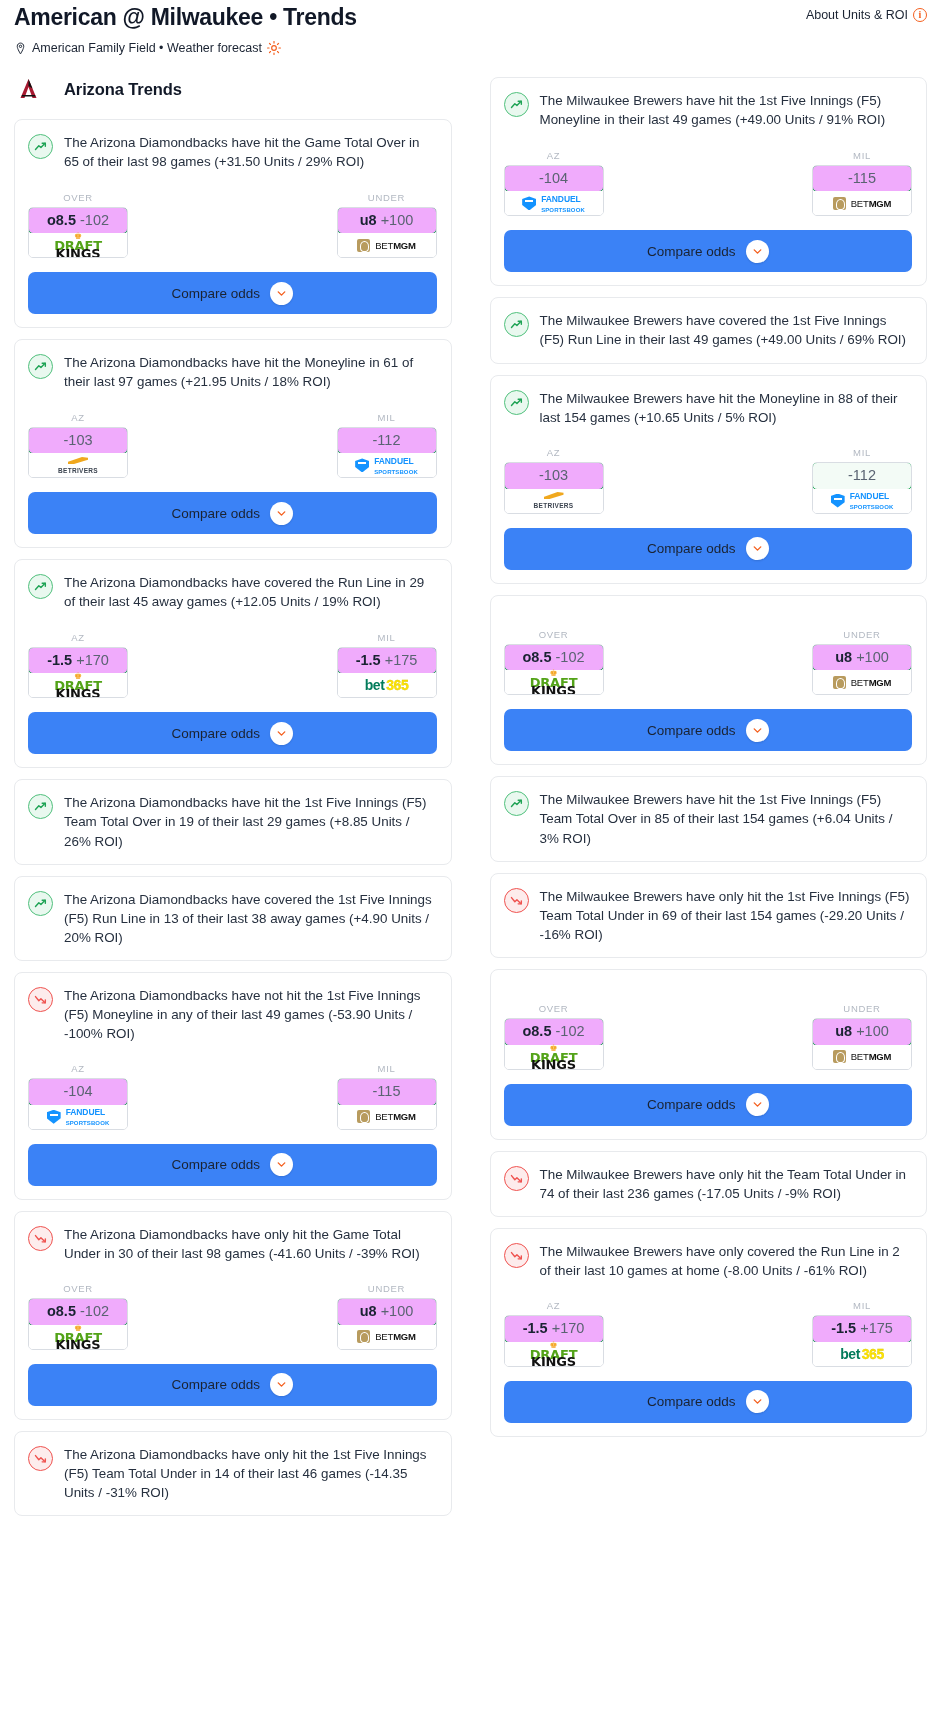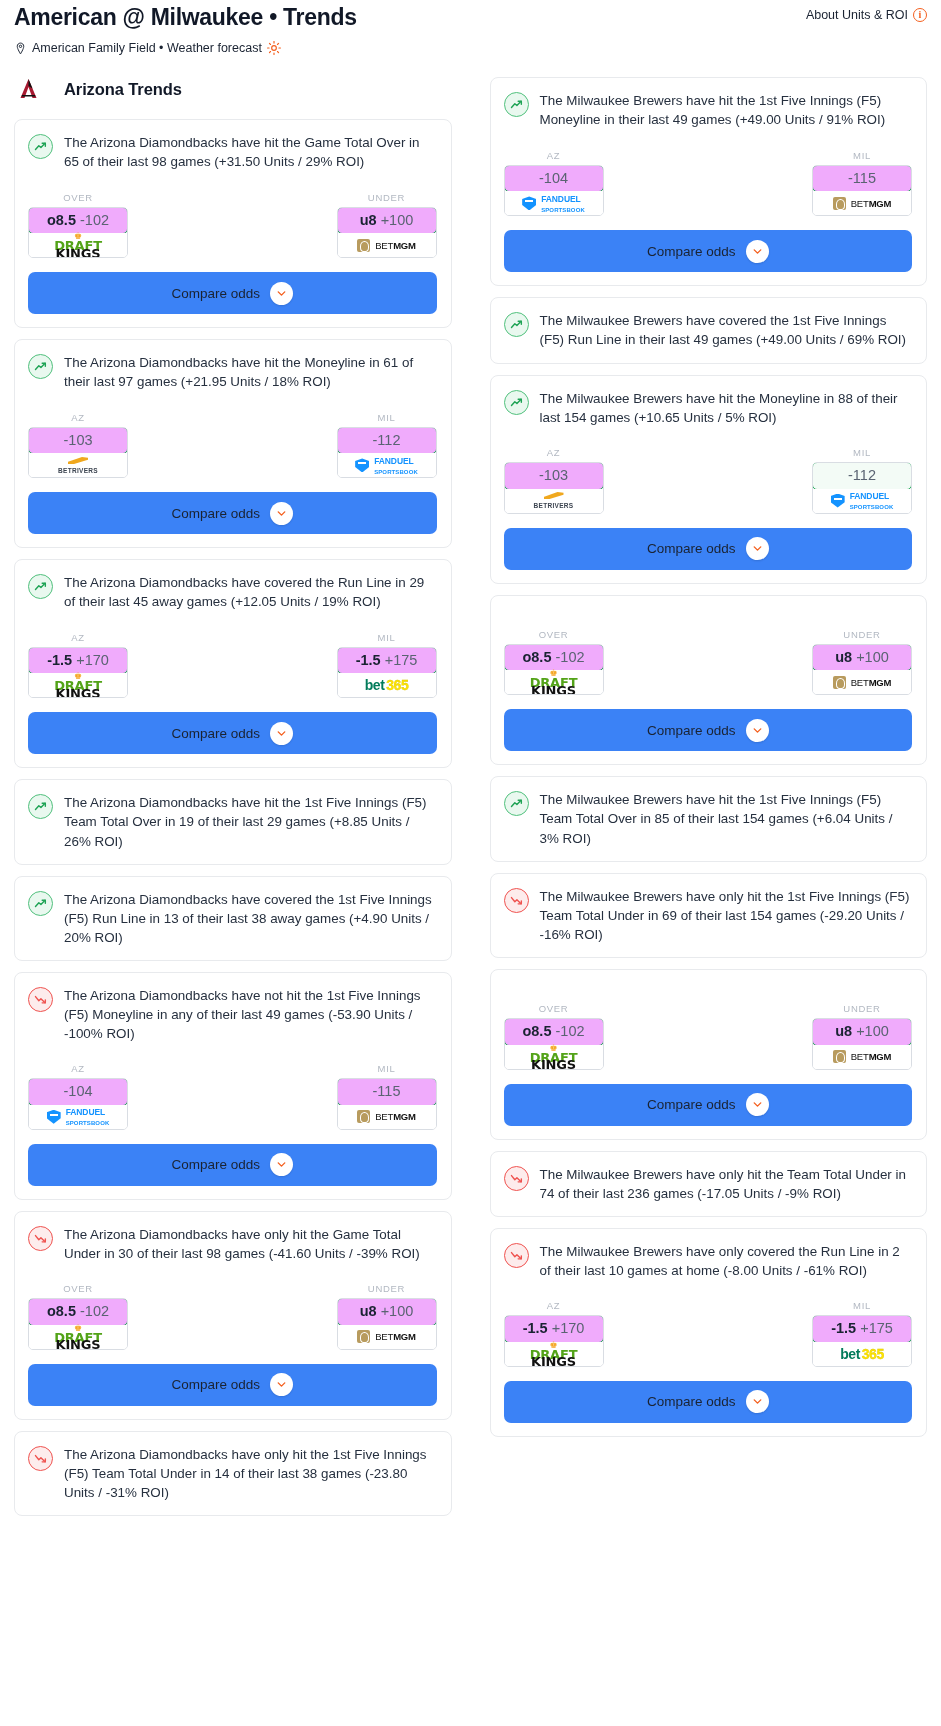--- a/index.html
+++ b/index.html
@@ -444,21 +444,21 @@
         </div>
       </div>
       <div class="trend-card">
         <div class="trend-top">
           <span class="trend-icon down">
             <svg viewBox="0 0 20 18" width="17" height="15">
               <path d="M4 5.5 L8 10.5 L10.5 8 L15.5 13" fill="none" stroke="#ef5350" stroke-width="1.7" stroke-linecap="round" stroke-linejoin="round"></path>
               <path d="M12 13 L15.8 13 L15.8 9.4" fill="none" stroke="#ef5350" stroke-width="1.7" stroke-linecap="round" stroke-linejoin="round"></path>
             </svg>
           </span>
-          <div class="trend-text">The Arizona Diamondbacks have only hit the 1st Five Innings (F5) Team Total Under in 14 of their last 38 games (-23.80 Units / -31% ROI)</div>
+          <div class="trend-text">The Arizona Diamondbacks have only hit the 1st Five Innings (F5) Team Total Under in 14 of their last 46 games (-14.35 Units / -31% ROI)</div>
         </div>
       </div>
     </div>
     <div class="col">
       <div class="trend-card">
         <div class="trend-top">
           <span class="trend-icon up">
             <svg viewBox="0 0 20 18" width="17" height="15">
               <path d="M4 12.5 L8 8 L10.5 10.2 L15.5 5" fill="none" stroke="#1fa355" stroke-width="1.7" stroke-linecap="round" stroke-linejoin="round"></path>
               <path d="M12 5 L15.8 5 L15.8 8.6" fill="none" stroke="#1fa355" stroke-width="1.7" stroke-linecap="round" stroke-linejoin="round"></path>

